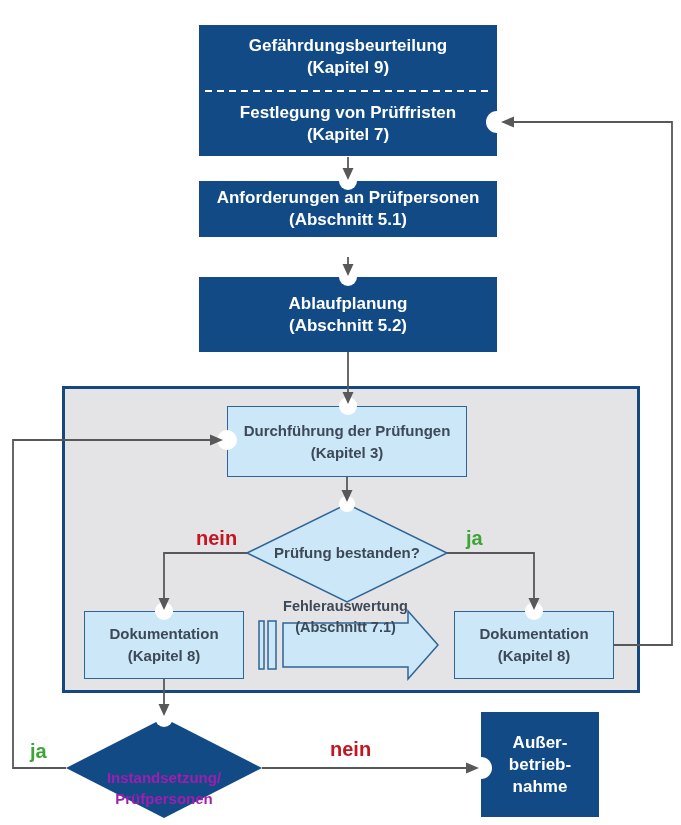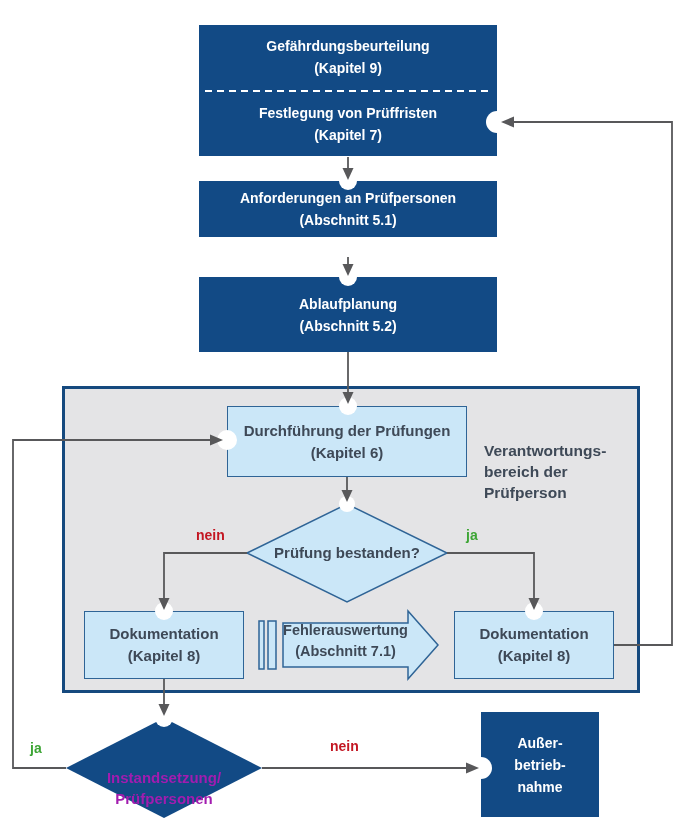--- a/index.html
+++ b/index.html
@@ -3,44 +3,44 @@
 <meta charset="utf-8">
 <style>
   html,body{margin:0;padding:0;background:#ffffff;}
   .canvas{
     position:relative;width:681px;height:825px;background:#ffffff;overflow:hidden;
     font-family:"Liberation Sans", sans-serif;font-weight:bold;
   }
   .layer{position:absolute;left:0;top:0;pointer-events:none;}
   .node{position:absolute;display:flex;flex-direction:column;justify-content:center;
         align-items:center;text-align:center;box-sizing:border-box;}
-  .dark{background:var(--dark-blue,#124a85);color:#ffffff;font-size:14px;line-height:22px;}
+  .dark{background:var(--dark-blue,#124a85);color:#ffffff;font-size:17px;line-height:22px;}
   .light{background:var(--light-blue,#cbe7f8);border:1.5px solid var(--mid-blue,#2f6496);
          color:var(--text-dark,#3e4957);font-size:15px;line-height:22px;}
   #region{left:62px;top:386px;width:578px;height:307px;background:var(--container-bg,#e4e4e6);
           border:3px solid var(--container-border,#15497e);z-index:1;}
   #shapes{z-index:2;}
   #box1{left:199px;top:25px;width:298px;height:131px;z-index:3;padding:0;}
   #box1 .half{flex:1;display:flex;flex-direction:column;justify-content:center;width:100%;}
   #box1 .divider{height:2px;width:96%;
      background:repeating-linear-gradient(90deg,#ffffff 0 7px,transparent 7px 12px);}
   #box2{left:199px;top:181px;width:298px;height:56px;z-index:3;}
   #box3{left:199px;top:277px;width:298px;height:75px;z-index:3;}
   #durch{left:227px;top:406px;width:240px;height:71px;z-index:3;}
   #dokL{left:84px;top:611px;width:160px;height:68px;z-index:3;}
   #dokR{left:454px;top:611px;width:160px;height:68px;z-index:3;}
   #ausser{left:481px;top:712px;width:118px;height:105px;z-index:3;line-height:22px;}
   .flabel{position:absolute;z-index:4;text-align:center;}
   #resp-label{left:484px;top:440px;color:var(--text-dark,#3e4957);font-size:15.5px;
               line-height:21px;text-align:left;}
   #d1-label{left:247px;top:544px;width:200px;color:var(--text-dark,#3e4957);font-size:15px;}
-  #fehler-label{left:283px;top:620px;width:125px;font-size:14.5px;line-height:21px;
+  #fehler-label{left:283px;top:596px;width:125px;font-size:14.5px;line-height:21px;
                 color:var(--text-dark,#3e4957);}
   #d2-label{left:66px;top:767px;width:196px;color:#a21caf;font-size:15px;line-height:21px;}
-  .elabel{position:absolute;z-index:4;font-size:14px;}
+  .elabel{position:absolute;z-index:4;font-size:20px;}
   .red{color:var(--red,#c31622);}
   .green{color:var(--green,#3da535);}
   #lbl-pass-no{left:196px;top:527px;}
   #lbl-pass-yes{left:466px;top:527px;}
   #lbl-repair-yes{left:30px;top:740px;}
   #lbl-repair-no{left:330px;top:738px;}
   #connectors{z-index:5;}
   .conn{stroke:var(--line-gray,#58585a);stroke-width:1.8;fill:none;}
   .ahead{fill:var(--line-gray,#58585a);stroke:none;}
   .notch{fill:#ffffff;stroke:none;}
@@ -79,44 +79,39 @@
     <div>(Abschnitt 5.1)</div>
   </div>
 
   <div id="box3" class="node dark">
     <div>Ablaufplanung</div>
     <div>(Abschnitt 5.2)</div>
   </div>
 
   <div id="durch" class="node light">
     <div>Durchführung der Prüfungen</div>
-    <div>(Kapitel 6)</div>
+    <div>(Kapitel 3)</div>
   </div>
 
   <div id="dokL" class="node light">
     <div>Dokumentation</div>
     <div>(Kapitel 8)</div>
   </div>
 
   <div id="dokR" class="node light">
     <div>Dokumentation</div>
     <div>(Kapitel 8)</div>
   </div>
 
   <div id="ausser" class="node dark">
     <div>Außer-</div>
     <div>betrieb-</div>
     <div>nahme</div>
   </div>
 
-  <div id="resp-label" class="flabel">
-    <div>Verantwortungs-</div>
-    <div>bereich der</div>
-    <div>Prüfperson</div>
-  </div>
 
   <div id="d1-label" class="flabel">Prüfung bestanden?</div>
 
   <div id="fehler-label" class="flabel">
     <div>Fehlerauswertung</div>
     <div>(Abschnitt 7.1)</div>
   </div>
 
   <div id="d2-label" class="flabel">
     <div>Instandsetzung/</div>

